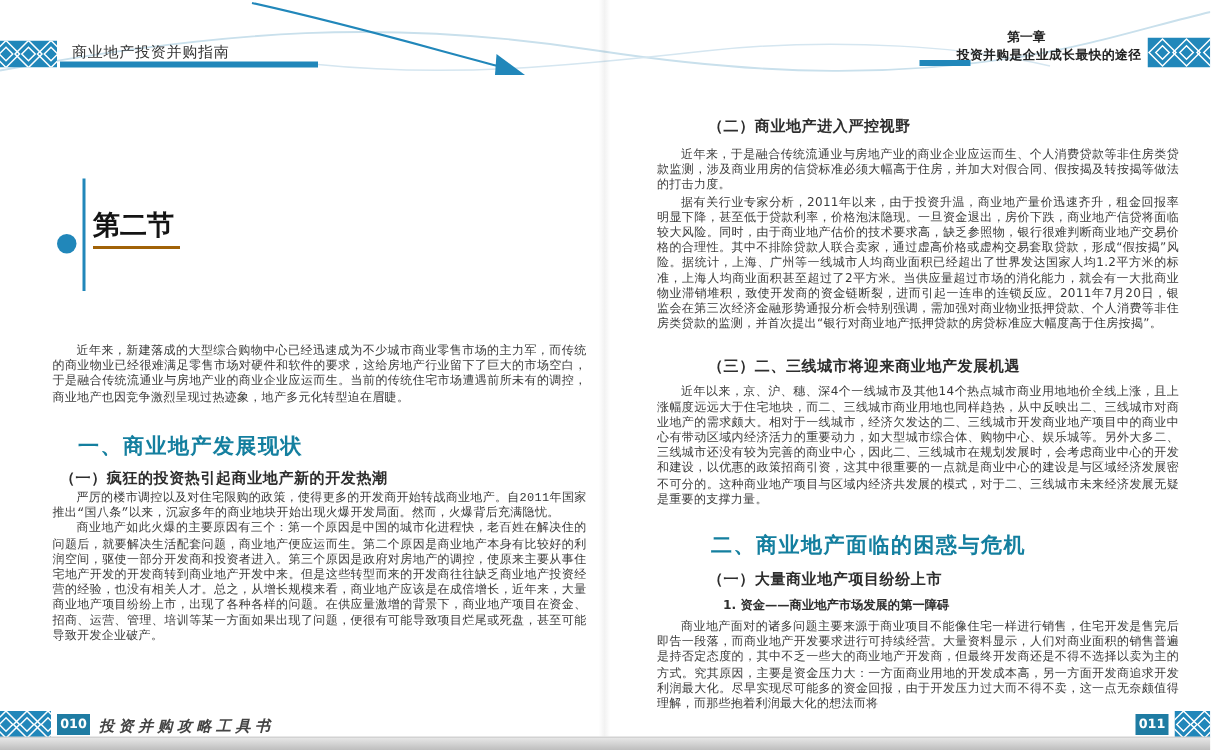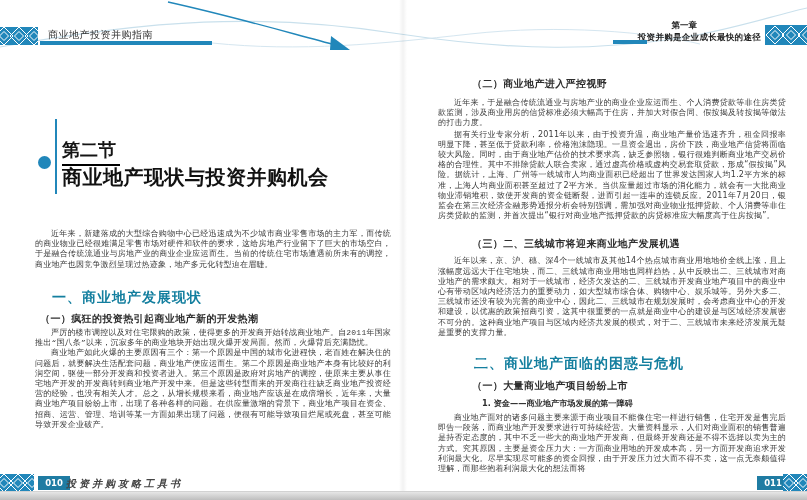--- a/index.html
+++ b/index.html
@@ -13,21 +13,21 @@
   .hdr-left-title{left:48px;top:28px;font-size:10px;color:#333;letter-spacing:0.5px;}
   .hdr-left-bar{left:40px;top:41px;width:172px;height:4px;background:#2187ba;}
   .hdr-right{right:46px;top:20px;text-align:right;color:#222;}
   .hdr-chapter{font-size:8.5px;font-weight:bold;padding-right:64px;line-height:11px;}
   .hdr-chapter-title{font-size:8.5px;font-weight:bold;line-height:12px;letter-spacing:0.3px;}
   .hdr-right-bar{left:613px;top:40px;width:34px;height:3.5px;background:#2187ba;}
   
   .title-vline{left:55px;top:119px;width:2px;height:75px;background:#2187ba;}
   .title-dot{left:38px;top:156px;width:13px;height:13px;border-radius:50%;background:#2187ba;}
   .sec-number{left:62px;top:138px;font-size:18px;font-weight:bold;color:#141414;
-    border-bottom:2px solid #000000;padding:0 4px 2px 0;display:inline-block;}
+    border-bottom:2px solid #a16207;padding:0 4px 2px 0;display:inline-block;}
   .sec-title{left:62px;top:164px;font-size:20px;font-weight:bold;color:#111;letter-spacing:0.5px;}
   
   .body-text{font-size:8px;line-height:10.2px;letter-spacing:0.2px;color:#3b3b3b;
     text-align:justify;text-indent:2em;margin:0;}
   .intro{left:35px;top:229px;width:356px;}
   .h1{font-size:14px;font-weight:bold;color:#147f9f;letter-spacing:1px;margin:0;}
   .h2{font-size:10px;font-weight:bold;color:#2e2e2e;letter-spacing:0.4px;margin:0;}
   .h3{font-size:8.2px;font-weight:bold;color:#2e2e2e;margin:0;}
   .left-h1{left:52px;top:289px;}
   .left-h2{left:40px;top:312px;text-align:center;}
@@ -35,21 +35,21 @@
   .left-paras p{margin:0;font-family:Liberation Mono, monospace;}
   
   .right-col{left:438px;top:77px;width:348px;}
   .right-col .h2{margin:0 0 7px 34px;}
   .right-col .rp3{margin-bottom:1px;}
   .right-col .h2b{margin:16px 0 5px 34px;}
   .right-col .h1{margin:17px 0 6px 36px;}
   .right-col .h2c{margin:0 0 5px 34px;}
   .right-col .h3{margin:0 0 4px 44px;}
   
-  .foot-badge{position:absolute;width:32px;height:14px;background:#1f7ca3;color:#fff;
+  .foot-badge{position:absolute;width:22px;height:14px;background:#1f7ca3;color:#fff;
     font-size:8.5px;font-weight:bold;text-align:center;line-height:14px;}
   .foot-series{left:66px;top:477px;font-size:10px;font-weight:bold;font-style:italic;
     color:#444;letter-spacing:3px;}
   .foot-en{left:420px;top:496px;width:333px;text-align:right;font-size:8.5px;
     font-weight:bold;color:#1f84a5;}
   .bottom-edge{left:0;top:491px;width:807px;height:9px;
     background:linear-gradient(to bottom,#e6e6e6,#b9b9b9);border-top:1px solid #d2d2d2;}
   .seam{left:399px;top:0;width:8px;height:491px;
     background:linear-gradient(to right,rgba(0,0,0,0),rgba(0,0,0,0.05),rgba(0,0,0,0));}
 </style>
@@ -92,21 +92,20 @@
       <polygon points="17,10 26,1 35,10 26,19"></polygon>
         <polygon points="21.5,10 26,5.5 30.5,10 26,14.5"></polygon>
       <polygon points="33,10 42,1 51,10 42,19"></polygon>
         <polygon points="37.5,10 42,5.5 46.5,10 42,14.5"></polygon>
     </g>
   </svg>
 
   <div class="abs title-dot"></div>
   <div class="abs title-vline"></div>
   <div class="abs sec-number">第二节</div>
-  <div class="abs sec-title">商业地产现状与投资并购机会</div>
 
   <p class="abs body-text intro">近年来，新建落成的大型综合购物中心已经迅速成为不少城市商业零售市场的主力军，而传统的商业物业已经很难满足零售市场对硬件和软件的要求，这给房地产行业留下了巨大的市场空白，于是融合传统流通业与房地产业的商业企业应运而生。当前的传统住宅市场遭遇前所未有的调控，商业地产也因竞争激烈呈现过热迹象，地产多元化转型迫在眉睫。</p>
   <div class="abs h1 left-h1">一、商业地产发展现状</div>
   <div class="abs h2 left-h2">（一）疯狂的投资热引起商业地产新的开发热潮</div>
   <div class="abs left-paras">
     <p class="body-text">严厉的楼市调控以及对住宅限购的政策，使得更多的开发商开始转战商业地产。自2011年国家推出“国八条”以来，沉寂多年的商业地块开始出现火爆开发局面。然而，火爆背后充满隐忧。</p>
     <p class="body-text">商业地产如此火爆的主要原因有三个：第一个原因是中国的城市化进程快，老百姓在解决住的问题后，就要解决生活配套问题，商业地产便应运而生。第二个原因是商业地产本身有比较好的利润空间，驱使一部分开发商和投资者进入。第三个原因是政府对房地产的调控，使原来主要从事住宅地产开发的开发商转到商业地产开发中来。但是这些转型而来的开发商往往缺乏商业地产投资经营的经验，也没有相关人才。总之，从增长规模来看，商业地产应该是在成倍增长，近年来，大量商业地产项目纷纷上市，出现了各种各样的问题。在供应量激增的背景下，商业地产项目在资金、招商、运营、管理、培训等某一方面如果出现了问题，便很有可能导致项目烂尾或死盘，甚至可能导致开发企业破产。</p>
   </div>
 
   <div class="abs right-col">

